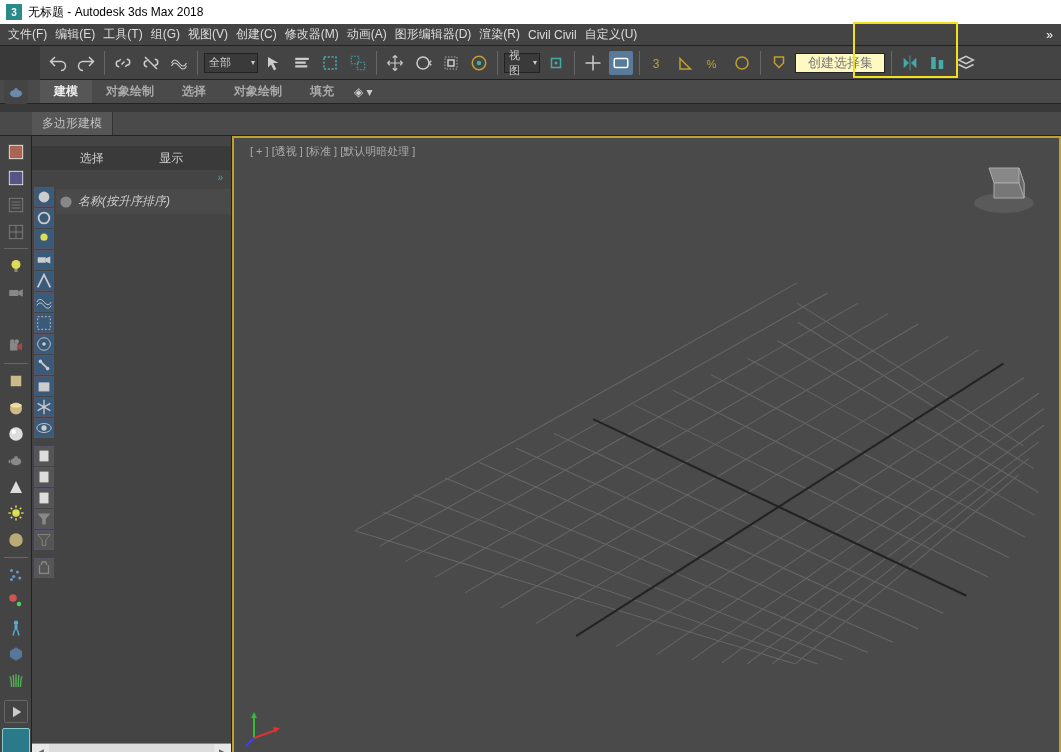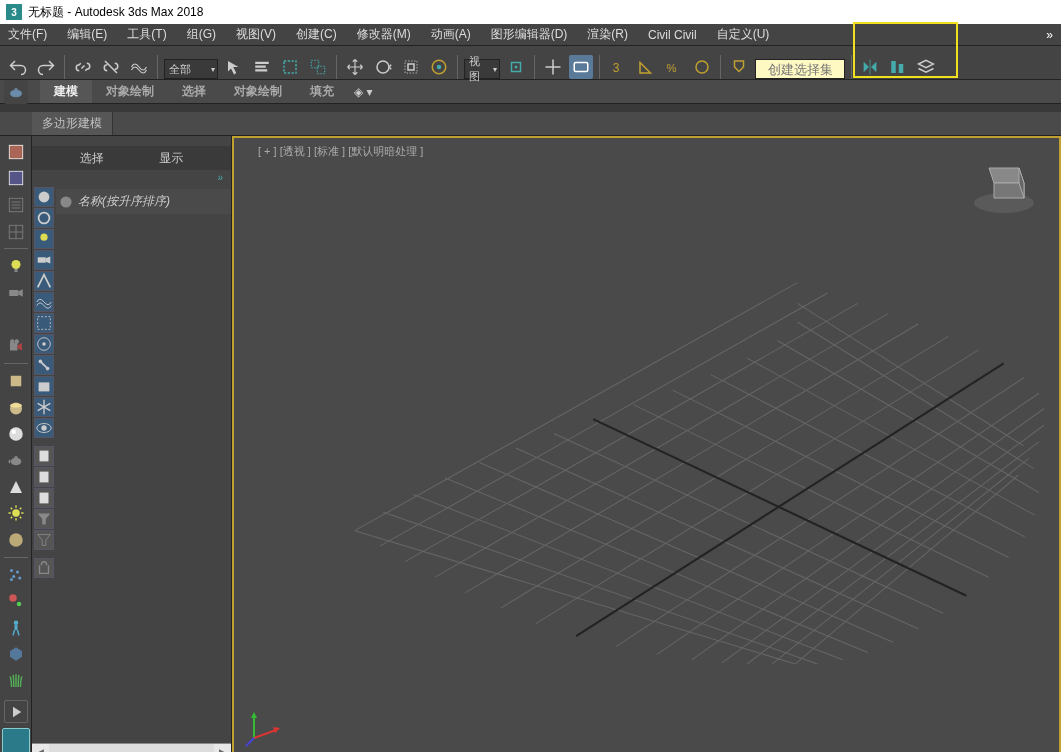--- a/index.html
+++ b/index.html
@@ -1,23 +1,23 @@
 <!DOCTYPE html>
 <html><head>
 <meta charset="utf-8">
 <style>
 * { margin: 0; padding: 0; box-sizing: border-box; font-family: "Microsoft YaHei", Arial, sans-serif; }
 body { background: #393939; color: #c0c0c0; font-size: 12px; overflow: hidden; width: 1061px; height: 752px; }
 .titlebar { background: #fff; color: #000; height: 24px; display: flex; align-items: center; padding: 0 6px; gap: 6px; }
 .titlebar .icon3 { width: 16px; height: 16px; background: #2a8a89; color: #fff; display: flex; align-items: center; justify-content: center; font-size: 10px; font-weight: bold; }
-.menubar { background: #444; height: 22px; display: flex; align-items: center; padding: 0 8px; gap: 20px; border-bottom: 1px solid #222; position: relative; }
+.menubar { background: #444; height: 22px; display: flex; align-items: center; padding: 0 8px; gap: 8px; border-bottom: 1px solid #222; position: relative; }
 .menubar .item { color: #ddd; cursor: pointer; font-size: 12px; }
 .menubar .overflow { position: absolute; right: 8px; color: #fff; }
 .highlight-box { position: absolute; right: 103px; top: -2px; width: 105px; height: 56px; border: 2px solid #f0e020; pointer-events: none; z-index: 100; }
-.toolbar { background: #444; height: 34px; display: flex; align-items: flex-end; padding: 0 6px; gap: 4px; border-bottom: 1px solid #222; }
+.toolbar { background: #444; height: 34px; display: flex; align-items: center; padding: 0 6px; gap: 4px; border-bottom: 1px solid #222; margin-left: 40px; }
 .tbtn { width: 24px; height: 24px; background: #444; display: flex; align-items: center; justify-content: center; cursor: pointer; border-radius: 2px; }
 .tbtn svg { width: 18px; height: 18px; }
 .tsep { width: 1px; height: 24px; background: #666; margin: 0 2px; }
 .tdropdown { background: #3a3a3a; border: 1px solid #222; height: 20px; padding: 0 14px 0 4px; color: #ccc; font-size: 11px; display: flex; align-items: center; cursor: pointer; position: relative; }
 .tdropdown::after { content: "▾"; position: absolute; right: 2px; font-size: 8px; }
 .tinput { background: #fef9c3; border: 1px solid #222; height: 20px; width: 90px; color: #888; font-size: 13px; padding: 0 12px; }
 .ribbon { background: #4a4a4a; height: 24px; display: flex; align-items: center; border-bottom: 1px solid #222; }
 .ribbon-tab { padding: 0 14px; height: 100%; display: flex; align-items: center; cursor: pointer; color: #aaa; font-size: 12px; font-weight: bold; }
 .ribbon-tab.active { background: #565656; color: #eee; }
 .ribbon-dropdown { padding: 0 6px; color: #ccc; }
@@ -38,21 +38,21 @@
 .scene-filter-icons { display: flex; flex-direction: column; width: 24px; gap: 1px; padding: 2px; }
 .scene-filter-icons .fbtn { width: 20px; height: 20px; background: #3a5a7a; border: 1px solid #556; display: flex; align-items: center; justify-content: center; cursor: pointer; }
 .scene-filter-icons .fbtn.light { background: #555; }
 .scene-header-text { flex: 1; font-size: 12px; color: #ccc; padding: 2px 4px; font-style: italic; }
 .scene-body { flex: 1; display: flex; }
 .scene-list { flex: 1; background: #444; }
 .scene-scrollbar { height: 17px; background: #ddd; display: flex; align-items: center; border-top: 1px solid #888; }
 .scene-scrollbar .arrow { width: 17px; height: 17px; background: #e8e8e8; display: flex; align-items: center; justify-content: center; color: #666; font-size: 9px; cursor: pointer; }
 .scene-scrollbar .track { flex: 1; background: #e8e8e8; }
 .viewport { flex: 1; background: #4a4a4a; position: relative; border: 2px solid #c0a030; display: flex; flex-direction: column; }
-.viewport-label { position: absolute; top: 6px; left: 24px; color: #aaa; font-size: 11px; z-index: 5; }
+.viewport-label { position: absolute; top: 6px; left: 16px; color: #aaa; font-size: 11px; z-index: 5; }
 .viewport-canvas { flex: 1; position: relative; overflow: hidden; }
 .viewcube { position: absolute; top: 10px; right: 20px; width: 70px; height: 70px; z-index: 5; }
 .axis-gizmo { position: absolute; bottom: 10px; left: 10px; width: 40px; height: 40px; z-index: 5; }
 .grid-svg { position: absolute; inset: 0; width: 100%; height: 100%; }
 </style>
 </head>
 <body>
 
 <div class="titlebar">
   <div class="icon3">3</div>

